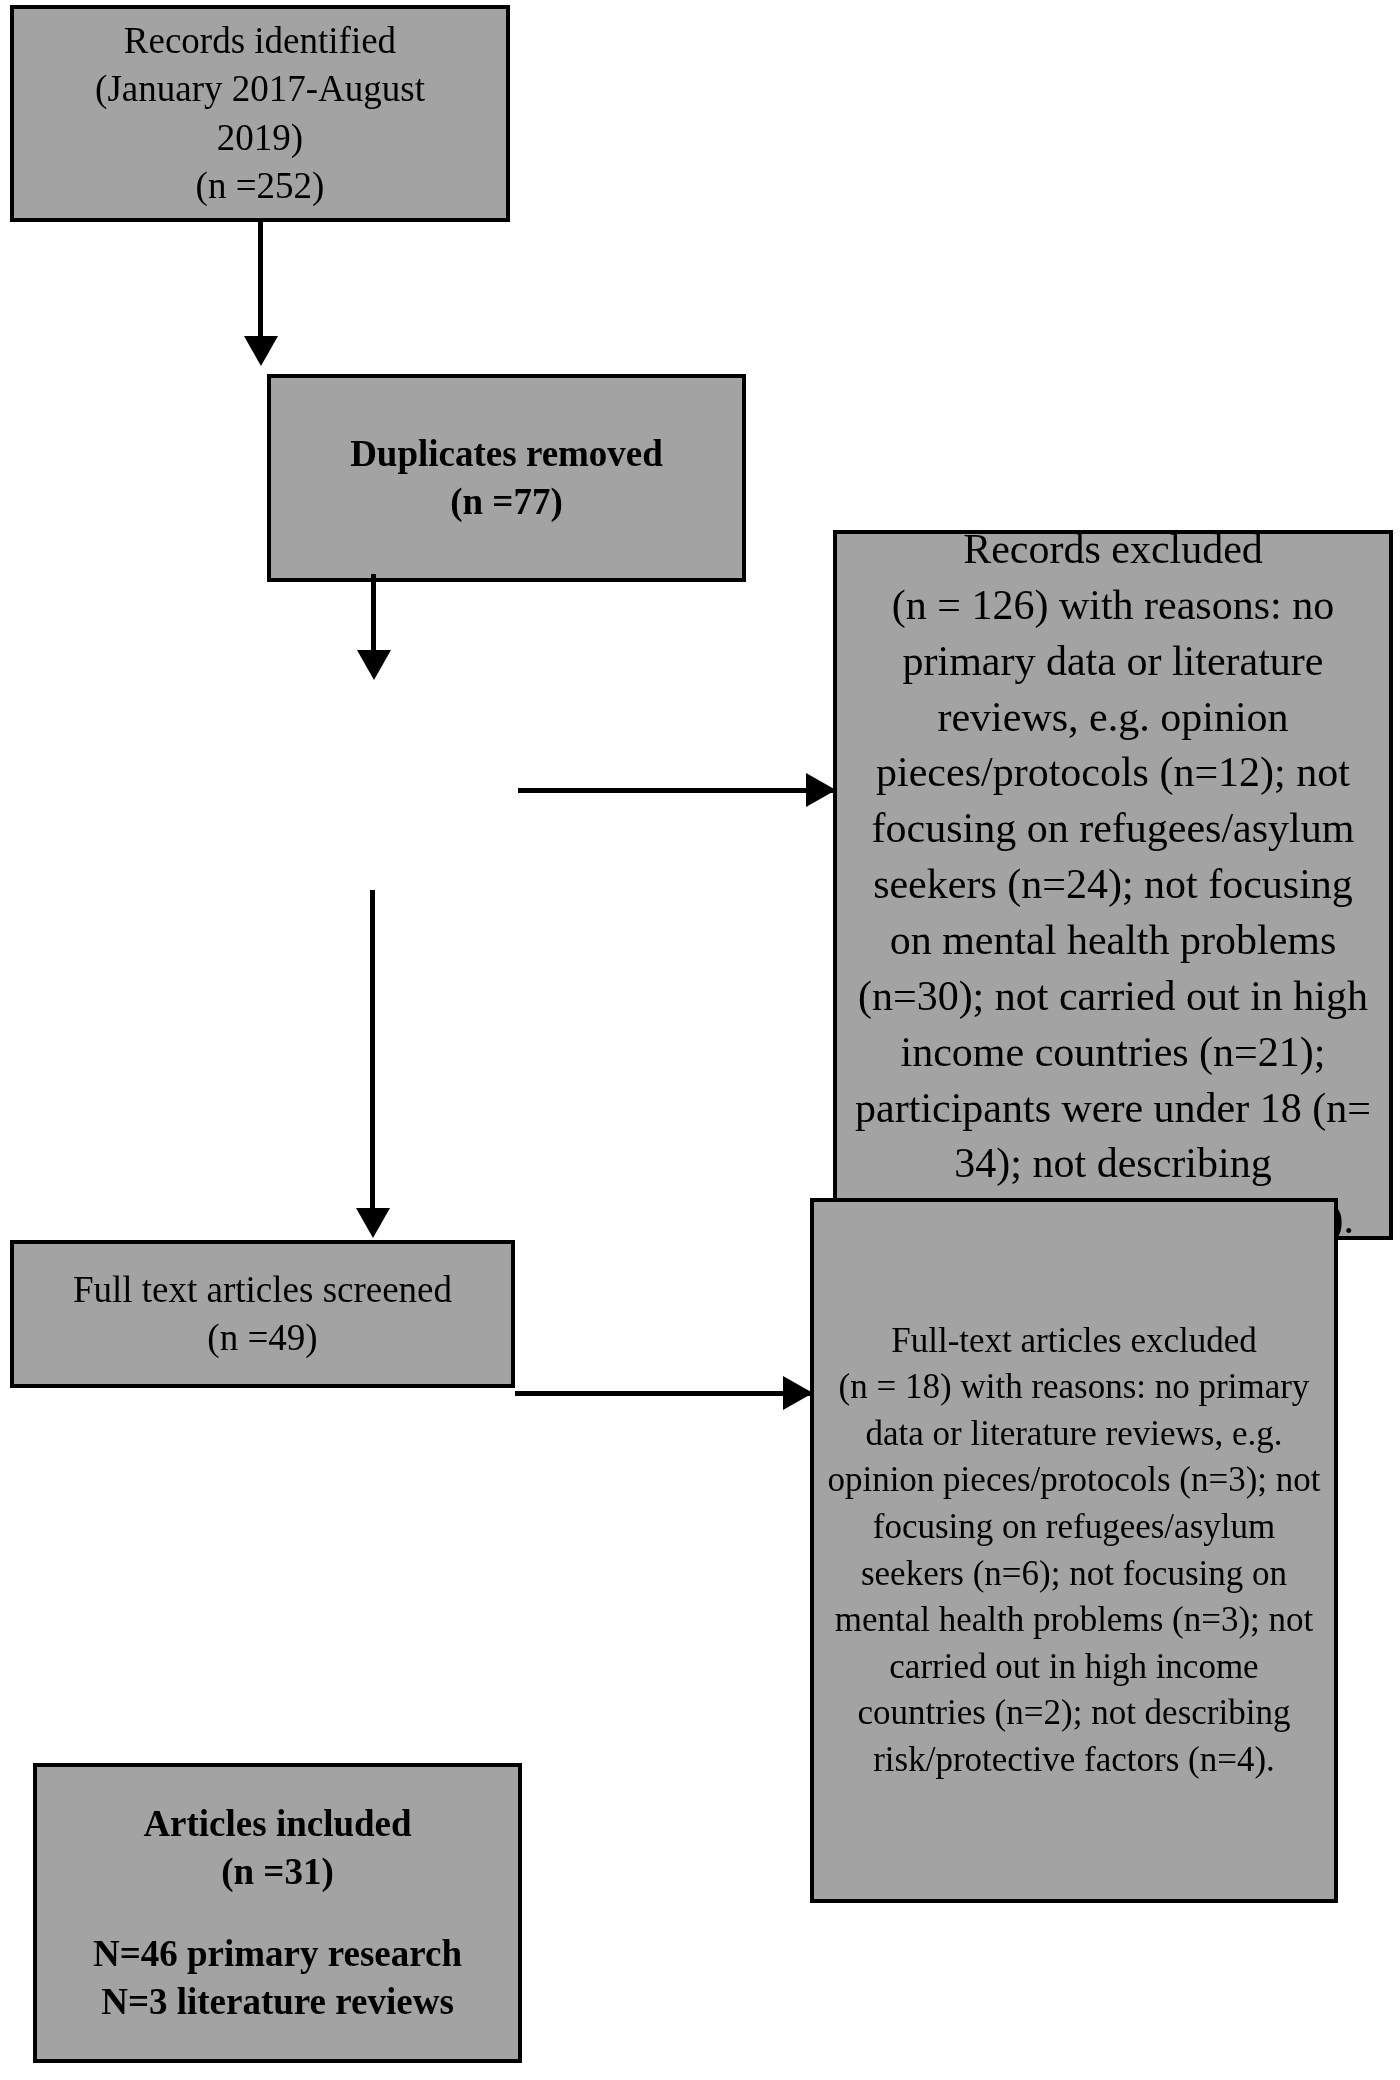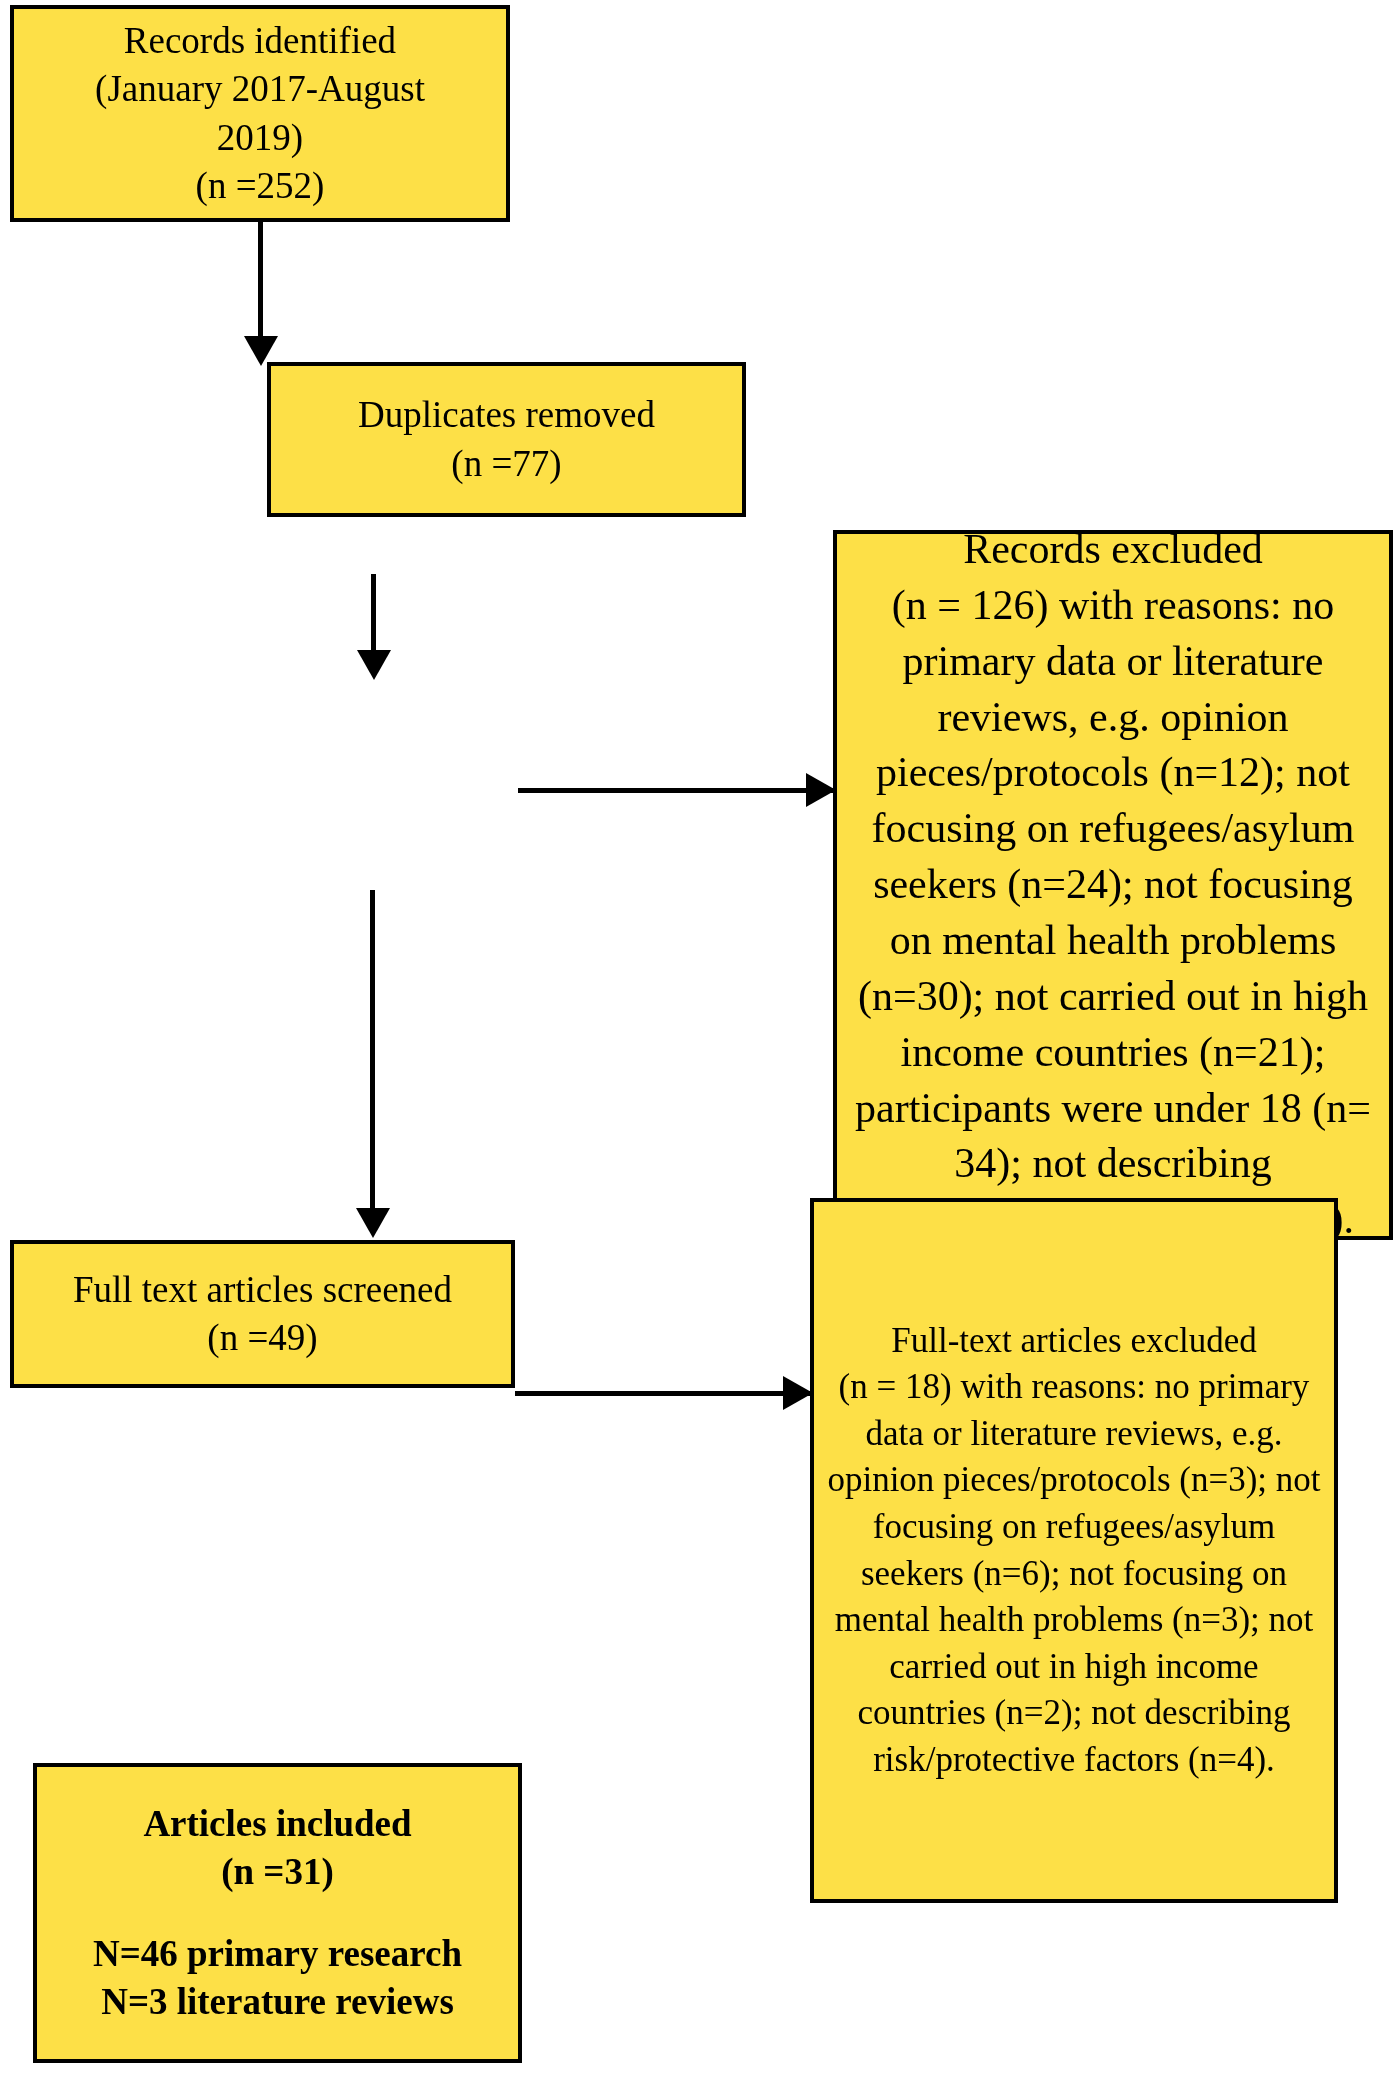--- a/index.html
+++ b/index.html
@@ -13,35 +13,35 @@
     height: 2080px;
     background: #ffffff;
     font-family: "Liberation Serif", "DejaVu Serif", serif;
     color: #000000;
     overflow: hidden;
   }
   .node {
     position: absolute;
     box-sizing: border-box;
     border: 4px solid #000000;
-    background: #fde047;
+    background: #a3a3a3;
     display: flex;
     flex-direction: column;
     align-items: center;
     justify-content: center;
     text-align: center;
     line-height: 1.30;
     white-space: pre-line;
     padding: 4px 10px;
   }
   .node .line { display: block; font-weight: bold; }
 
   
   #node-identified   { left: 10px;  top: 5px;    width: 500px; height: 217px; font-size: 37px; }
-  #node-duplicates   { left: 267px; top: 362px;  width: 479px; height: 155px; font-size: 37px; }
+  #node-duplicates   { left: 267px; top: 374px;  width: 479px; height: 208px; font-size: 37px; font-weight: bold; }
   #node-screened     { left: 10px;  top: 682px;  width: 508px; height: 208px; font-size: 37px; }
   #node-rec-excluded { left: 833px; top: 530px;  width: 560px; height: 710px; font-size: 42px; line-height: 1.33; }
   #node-fulltext     { left: 10px;  top: 1240px; width: 505px; height: 148px; font-size: 37px; text-align: center; }
   #node-ft-excluded  { left: 810px; top: 1198px; width: 528px; height: 705px; font-size: 35px; line-height: 1.33; }
   #node-included     { left: 33px;  top: 1763px; width: 489px; height: 300px; font-size: 37px; }
   #node-included .gap { display:block; height: 34px; }
 
   
   .conn { position: absolute; background: #000000; }
   .conn-v { width: 5px; }

